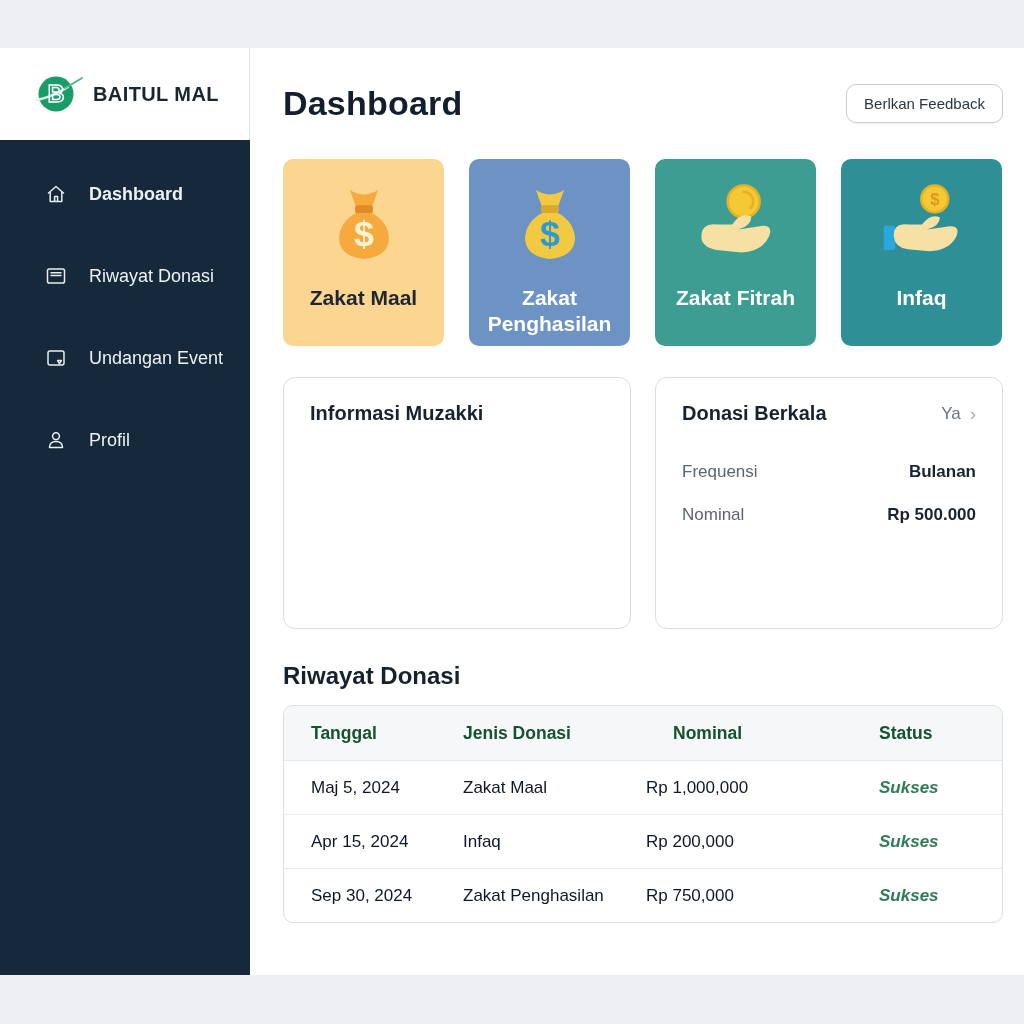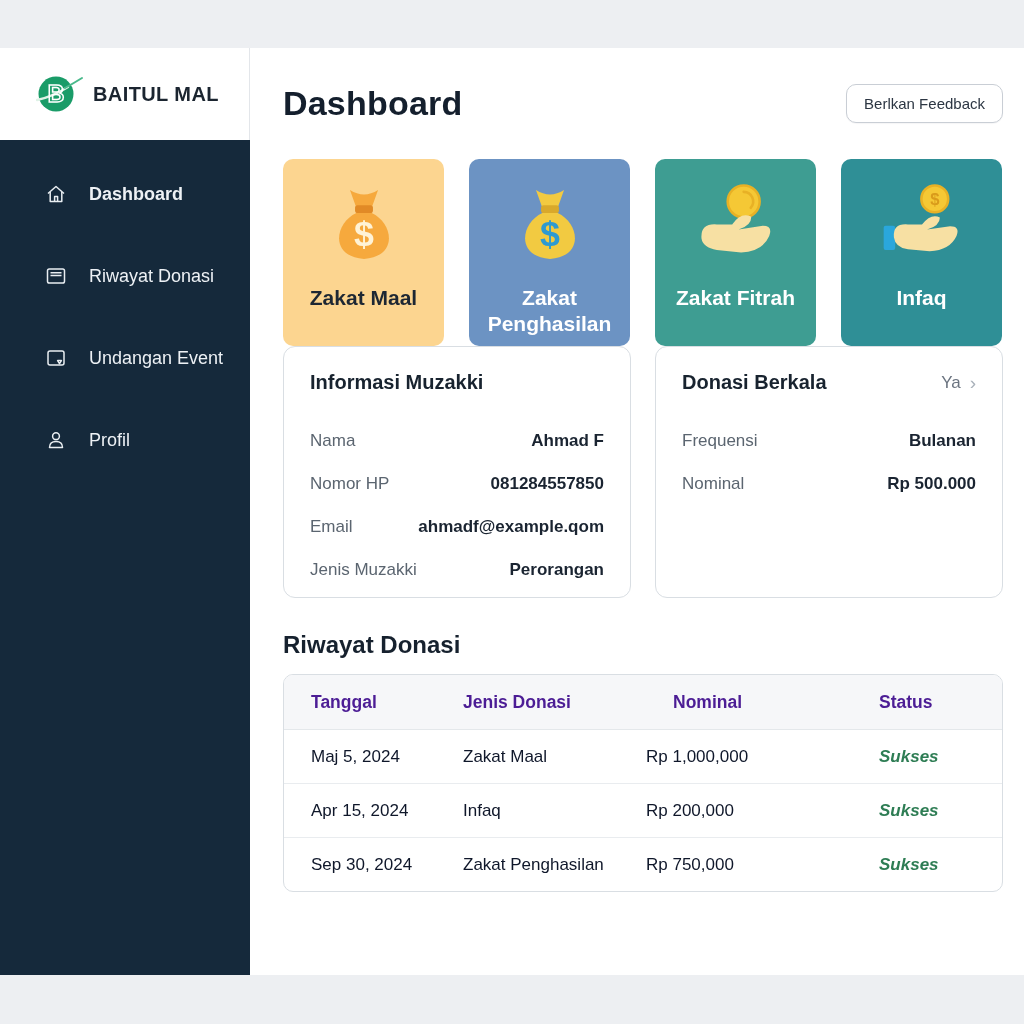--- a/index.html
+++ b/index.html
@@ -41,21 +41,21 @@
   }
   
   .cards-row{display:flex;gap:25px;margin-top:36px;}
   .cat-card{
     width:161px;height:187px;border-radius:10px;box-sizing:border-box;
     display:flex;flex-direction:column;align-items:center;padding-top:18px;cursor:pointer;
   }
   .cat-icon{height:100px;display:flex;align-items:center;justify-content:center;}
   .cat-label{margin-top:8px;font-size:21px;font-weight:700;text-align:center;line-height:1.25;padding:0 6px;}
   
-  .info-rowx{display:flex;gap:24px;}
+  .info-rowx{display:flex;gap:24px;margin-top:31px;}
   .info-card{
     flex:1;height:252px;background:#fff;border:1px solid #d9dee3;border-radius:12px;
     box-sizing:border-box;padding:24px 26px;
   }
   .info-title-row{display:flex;justify-content:space-between;align-items:center;}
   .info-title{font-size:20px;font-weight:700;color:#18232f;}
   .link-val{display:flex;align-items:center;gap:9px;font-size:17px;color:#6b7480;cursor:pointer;}
   .chev{color:#a9b1ba;font-size:19px;line-height:1;}
   .info-lines{margin-top:25px;}
   .info-line{display:flex;justify-content:space-between;align-items:center;height:43px;}
@@ -63,21 +63,21 @@
   .val{color:#1a2431;font-size:17px;font-weight:600;}
   
   .riwayat-title{margin-top:33px;font-size:24px;font-weight:700;color:#16212e;}
   .table{
     margin-top:15px;border:1px solid #d9dee3;border-radius:10px;overflow:hidden;background:#fff;
   }
   .t-head,.t-row{
     display:grid;grid-template-columns:179px 183px 233px 1fr;align-items:center;
   }
   .t-head{height:54px;background:#f6f7f9;border-bottom:1px solid #e4e8eb;}
-  .t-head .t-cell{font-size:17.5px;font-weight:600;color:#4c1d95;}
+  .t-head .t-cell{font-size:17.5px;font-weight:600;color:#14532d;}
   .t-row{height:53px;border-bottom:1px solid #e9ecef;}
   .t-row:last-child{border-bottom:none;}
   .t-cell{font-size:17px;color:#0f172a;}
   .t-cell.first{padding-left:27px;}
   .t-cell.pad-nominal{padding-left:27px;}
   .t-cell.status{font-weight:600;font-style:italic;}
 </style>
 </head>
 <body>
 
@@ -184,38 +184,20 @@
         <div class="cat-label" style="color: rgb(255, 255, 255);">Infaq</div>
       </div>
     </div>
 
     <div class="info-rowx">
 
       <div class="info-card">
         <div class="info-title-row">
           <span class="info-title">Informasi Muzakki</span>
         </div>
-        <div class="info-lines">
-          <div class="info-line">
-            <span class="lbl">Nama</span>
-            <span class="val">Ahmad F</span>
-          </div>
-          <div class="info-line">
-            <span class="lbl">Nomor HP</span>
-            <span class="val">081284557850</span>
-          </div>
-          <div class="info-line">
-            <span class="lbl">Email</span>
-            <span class="val">ahmadf@example.qom</span>
-          </div>
-          <div class="info-line">
-            <span class="lbl">Jenis Muzakki</span>
-            <span class="val">Perorangan</span>
-          </div>
-        </div>
       </div>
 
       <div class="info-card">
         <div class="info-title-row">
           <span class="info-title">Donasi Berkala</span>
           <span class="link-val">
             <span>Ya</span>
             <span class="chev">›</span>
           </span>
         </div>

